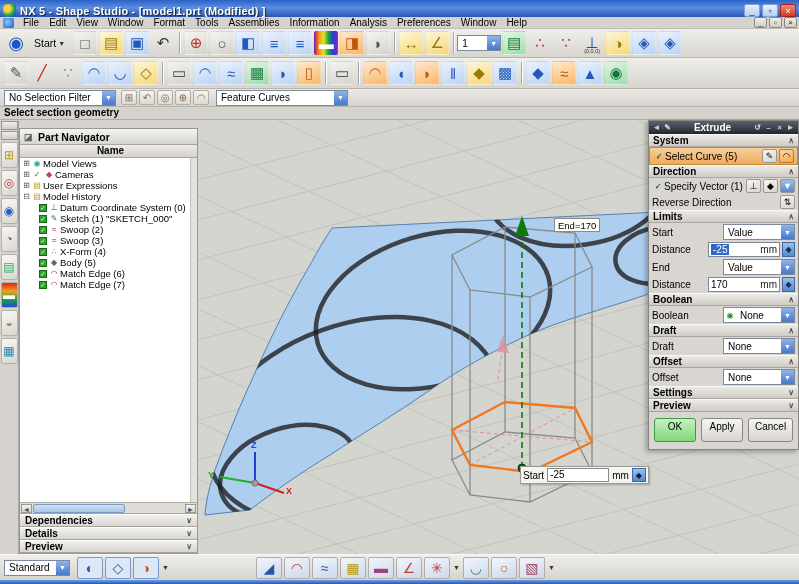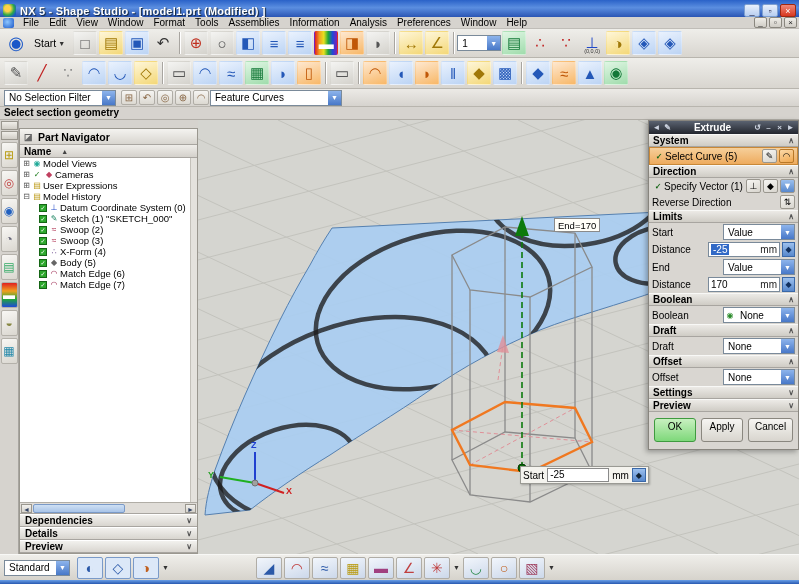--- a/index.html
+++ b/index.html
@@ -47,21 +47,21 @@
   .tinylabel { font-size:5.5px; color:#333; position:absolute; bottom:0; left:0; right:0; text-align:center; }
   .combo { display:flex; align-items:center; background:#fff; border:1px solid #7a8a9a; height:16px; font-size:10px; }
   .combo .cval { padding:0 4px; flex:1; white-space:nowrap; overflow:hidden; }
   .combo .cbtn { width:13px; height:100%; background:linear-gradient(180deg,#8db4ec,#4878c8); color:#fff;
     font-size:7px; display:flex; align-items:center; justify-content:center; border-left:1px solid #35S; }
 
   
   .selbar { position:absolute; left:0; top:89px; width:799px; height:18px; background:linear-gradient(180deg,#eceae6,#d6d3ce);
     display:flex; align-items:center; padding-left:4px; border-bottom:1px solid #b8b5ae; }
   .selbar .combo { width:112px; margin-right:4px; }
-  .selbar .combo.scope { width:132px; }
+  .selbar .combo.scope { width:132px; margin-left:6px; }
   .smbtn { width:16px; height:15px; margin:0 1px; font-size:10px; display:flex; align-items:center; justify-content:center;
     border:1px solid #b0ada6; border-radius:2px; background:linear-gradient(180deg,#f6f5f2,#dcd9d2); color:#864; }
   .statusline { position:absolute; left:0; top:107px; width:799px; height:13px; background:#d6d3ce;
     font-size:10px; font-weight:bold; padding-left:4px; border-bottom:1px solid #b0ada6; }
 
   
   .workarea { position:absolute; left:0; top:120px; width:799px; height:434px; }
 
   
   .resbar { position:absolute; left:0; top:0; width:19px; height:434px; background:#d6d3ce; border-right:1px solid #a8a5a0; }
@@ -70,21 +70,21 @@
     display:flex; align-items:center; justify-content:center; font-size:12px;
     background:linear-gradient(160deg,#f8f7f4,#dad7d0); }
 
   
   .partnav { position:absolute; left:19px; top:8px; width:179px; height:426px; background:#d6d3ce;
     border:1px solid #9a978f; display:flex; flex-direction:column; }
   .pnheader { height:16px; background:linear-gradient(180deg,#f4f3f0,#d8d5cf); border-bottom:1px solid #a8a5a0;
     display:flex; align-items:center; font-size:10.5px; font-weight:bold; }
   .pnheader .pin { width:10px; height:10px; margin:0 4px; font-size:9px; color:#666; }
   .pncols { height:13px; background:linear-gradient(180deg,#efede9,#d4d1cb); border-bottom:1px solid #a8a5a0;
-    font-size:10px; font-weight:bold; display:flex; align-items:center; padding-left:4px; }
+    font-size:10px; font-weight:bold; display:flex; align-items:center; padding-left:4px;flex-direction:column; }
   .pncols .sort { font-size:7px; margin-left:10px; color:#444; }
   .treewrap { flex:1; background:#fff; overflow:hidden; position:relative; border-bottom:1px solid #b0ada6; }
   .trow { height:11px; display:flex; align-items:center; font-size:9.5px; white-space:nowrap; }
   .trow .exp { width:9px; font-size:8px; color:#555; text-align:center; margin-left:2px; }
   .trow .sp { display:inline-block; }
   .chk { width:8px; height:8px; background:#2da82d; border:1px solid #156515; margin:0 1px;
     color:#fff; font-size:6px; line-height:7px; text-align:center; }
   .nico { width:10px; text-align:center; font-size:8px; margin:0 1px; }
   .vscroll { position:absolute; right:0; top:0; width:7px; bottom:0; background:#e4e2dd; border-left:1px solid #c4c1ba; }
   .hscroll { height:11px; background:#e0ddd8; display:flex; align-items:center; border-bottom:1px solid #a8a5a0; }

